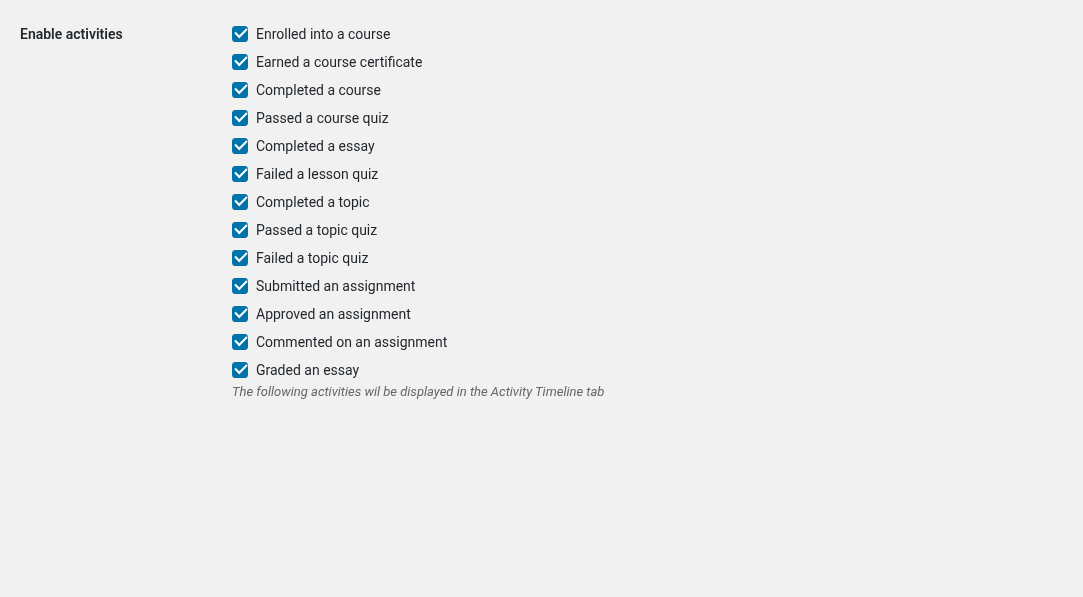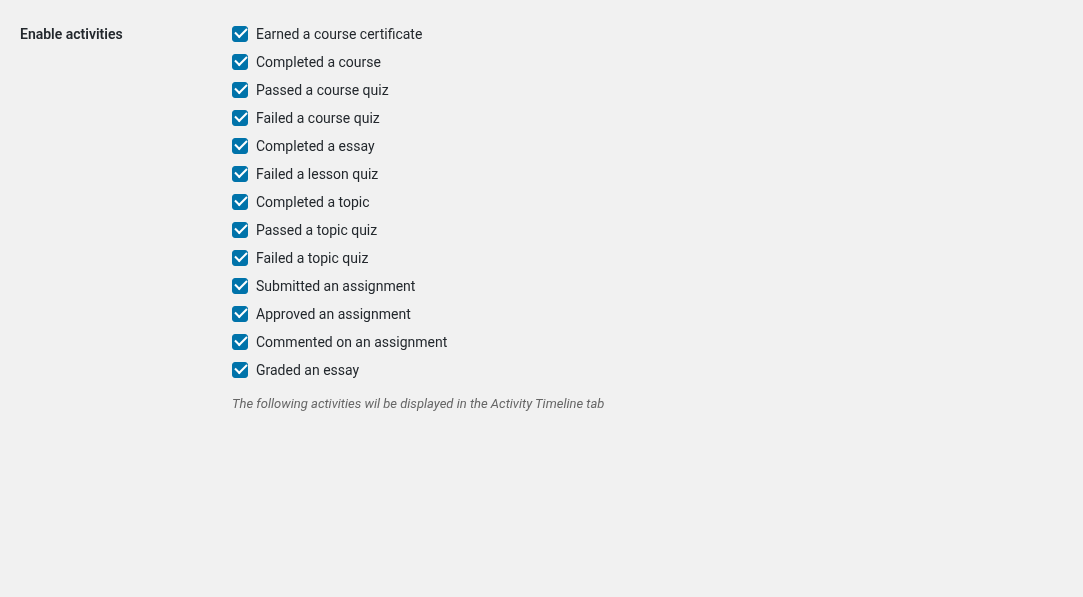--- a/index.html
+++ b/index.html
@@ -82,50 +82,50 @@
     }
 
     .checkbox-label {
       font-size: 14px;
       color: #23282d;
       cursor: pointer;
       user-select: none;
     }
 
     .note {
-      margin-top: 12px;
+      margin-top: 0;
       font-style: italic;
       color: #666;
       font-size: 13px;
     }
   </style>
 </head>
 <body>
 
 <div class="container">
   <div class="label-col">
     <span>Enable activities</span>
   </div>
   <div class="checkboxes-col" id="checkboxes-col">
 
+    <div class="checkbox-item">
+        <input type="checkbox" id="enrolled-into-course" checked="" style="">
+        <label for="enrolled-into-course" class="checkbox-label">Enrolled into a course</label>
+      </div>
       <div class="checkbox-item">
         <input type="checkbox" id="earned-course-certificate" checked="" style="">
         <label for="earned-course-certificate" class="checkbox-label">Earned a course certificate</label>
       </div>
       <div class="checkbox-item">
         <input type="checkbox" id="completed-course" checked="" style="">
         <label for="completed-course" class="checkbox-label">Completed a course</label>
       </div>
       <div class="checkbox-item">
         <input type="checkbox" id="passed-course-quiz" checked="" style="">
         <label for="passed-course-quiz" class="checkbox-label">Passed a course quiz</label>
-      </div>
-      <div class="checkbox-item">
-        <input type="checkbox" id="failed-course-quiz" checked="" style="">
-        <label for="failed-course-quiz" class="checkbox-label">Failed a course quiz</label>
       </div>
       <div class="checkbox-item">
         <input type="checkbox" id="completed-lesson" checked="" style="">
         <label for="completed-lesson" class="checkbox-label">Completed a essay</label>
       </div>
       <div class="checkbox-item">
         <input type="checkbox" id="failed-lesson-quiz" checked="" style="">
         <label for="failed-lesson-quiz" class="checkbox-label">Failed a lesson quiz</label>
       </div>
       <div class="checkbox-item">

